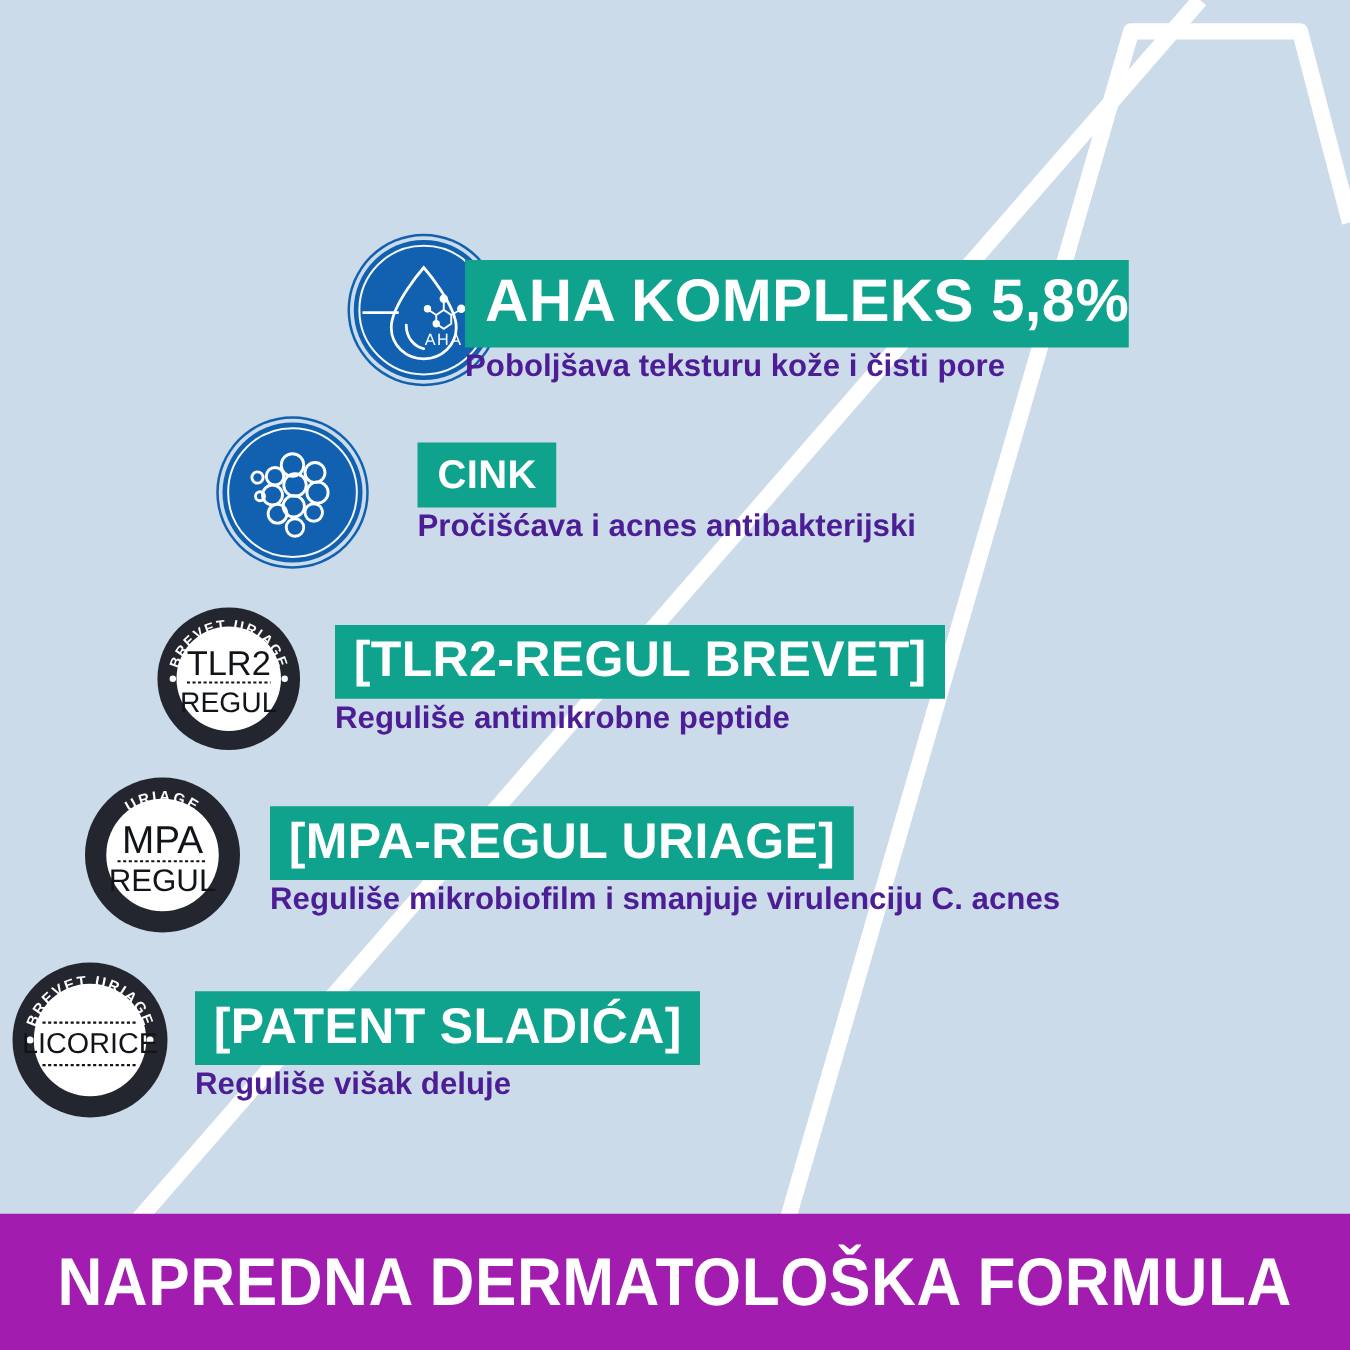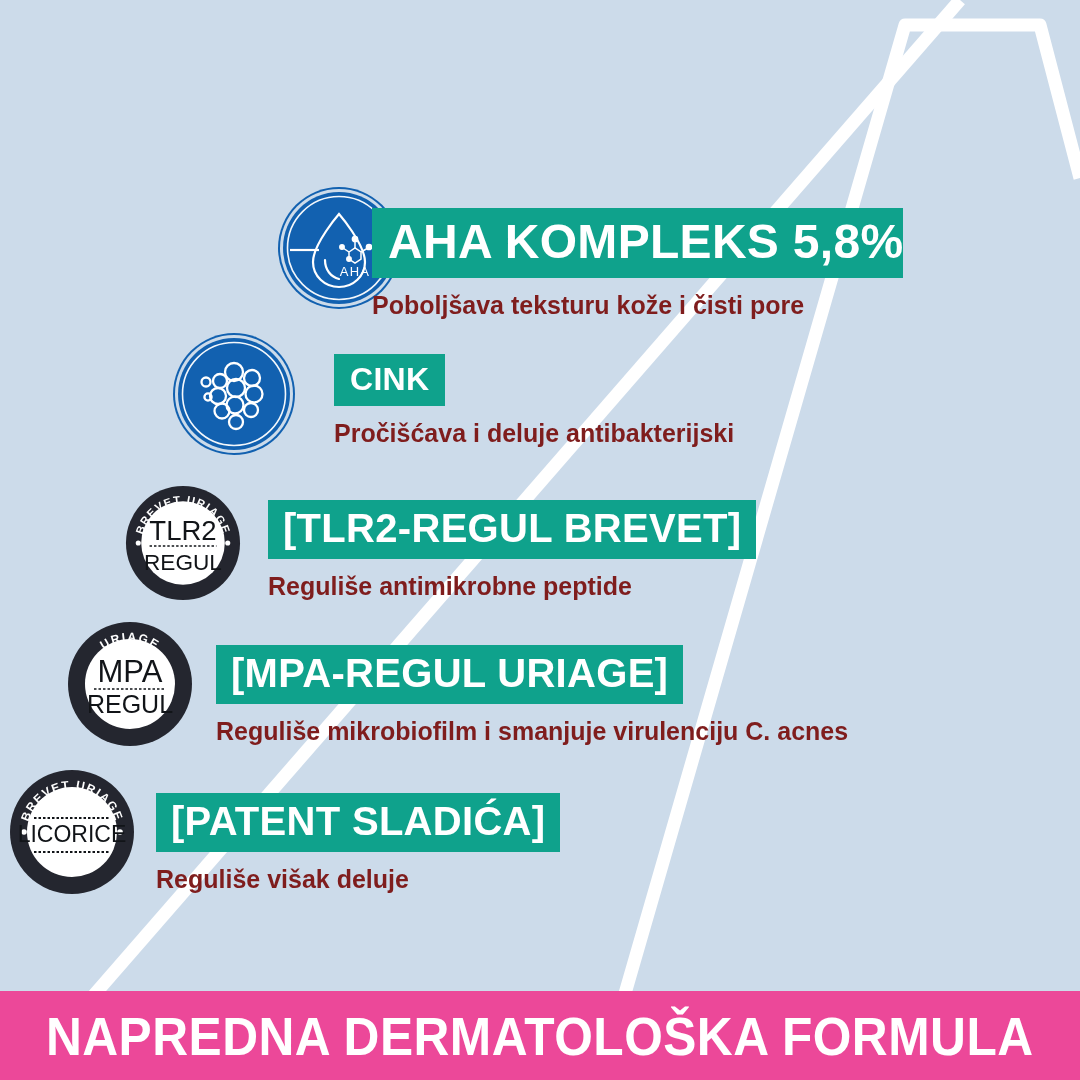--- a/index.html
+++ b/index.html
@@ -37,22 +37,22 @@
     font-weight: bold;
     letter-spacing: 0.3px;
     white-space: nowrap;
     line-height: 1.0;
   }
   .tag-aha   { font-size: 48px; padding: 10px 0 12px 16px; }
   .tag-cink  { font-size: 32px; padding: 9px 16px 11px 16px; }
   .tag-patent{ font-size: 40px; padding: 8px 15px 11px 15px; }
   .sub {
     display: block;
-    margin-top: 14px;
-    color: #7f1d1d;
+    margin-top: 2px;
+    color: #4c1d95;
     font-size: 25px;
     font-weight: bold;
     white-space: nowrap;
     line-height: 1.1;
   }
 
   
   .circle-icon {
     position: relative;
     border-radius: 50%;
@@ -67,22 +67,22 @@
     border-radius: 50%;
   }
   .coin svg { display: block; }
 
   
   #banner {
     position: absolute;
     left: 0;
     bottom: 0;
     width: 1080px;
-    height: 89px;
-    background: #ec4899;
+    height: 109px;
+    background: #a21caf;
     display: flex;
     align-items: center;
     justify-content: center;
     z-index: 10;
   }
   #banner-text {
     color: #ffffff;
     font-size: 54px;
     font-weight: bold;
     letter-spacing: 0.5px;
@@ -150,21 +150,21 @@
           <circle cx="44" cy="73" r="7.5"></circle>
           <circle cx="58" cy="84" r="7"></circle>
           <circle cx="28" cy="44" r="4.5"></circle>
           <circle cx="30" cy="59" r="3.6"></circle>
         </g>
       </svg>
     </div>
   </div>
   <div class="text-block" style="left:334px; top:354px;">
     <span class="tag tag-cink">CINK</span>
-    <span class="sub">Pročišćava i deluje antibakterijski</span>
+    <span class="sub">Pročišćava i acnes antibakterijski</span>
   </div>
 
   <div class="badge-wrap" style="left:124px; top:484px;">
     <div class="coin" style="width:118px;height:118px;">
       <svg width="118" height="118" viewBox="0 0 120 120">
         <defs>
           <path id="tlr2-top" d="M 18 62 A 42 42 0 0 1 102 62"></path>
           <path id="tlr2-bot" d="M 22 62 A 38 38 0 0 0 98 62"></path>
         </defs>
         <circle cx="60" cy="60" r="58" fill="#24262f"></circle>

